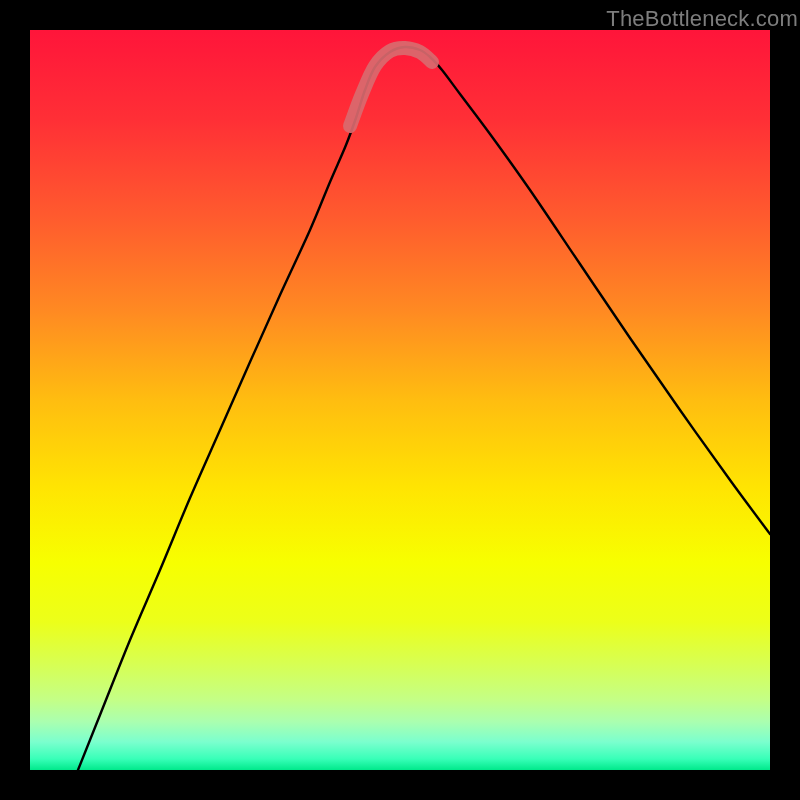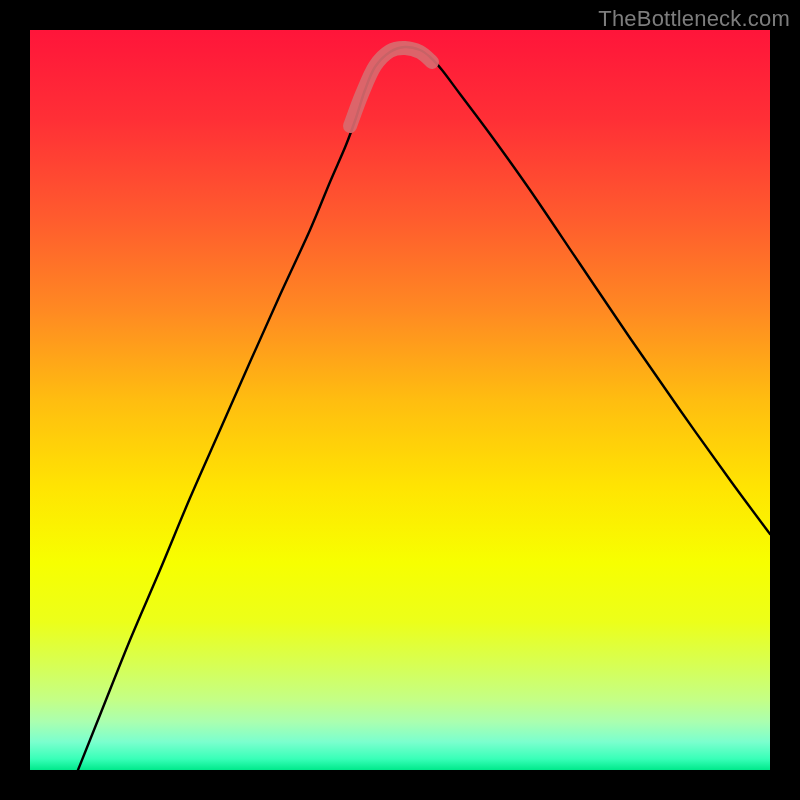--- a/index.html
+++ b/index.html
@@ -21,21 +21,21 @@
     position: absolute;
     left: 30px;
     top: 30px;
     width: 740px;
     height: 740px;
     overflow: hidden;
   }
   .watermark {
     position: absolute;
     top: 6px;
-    right: 10px;
+    right: 2px;
     color: #7d7d7d;
     font-size: 22px;
     font-weight: 500;
     letter-spacing: 0.2px;
     user-select: none;
   }
   svg {
     display: block;
   }
 </style>

